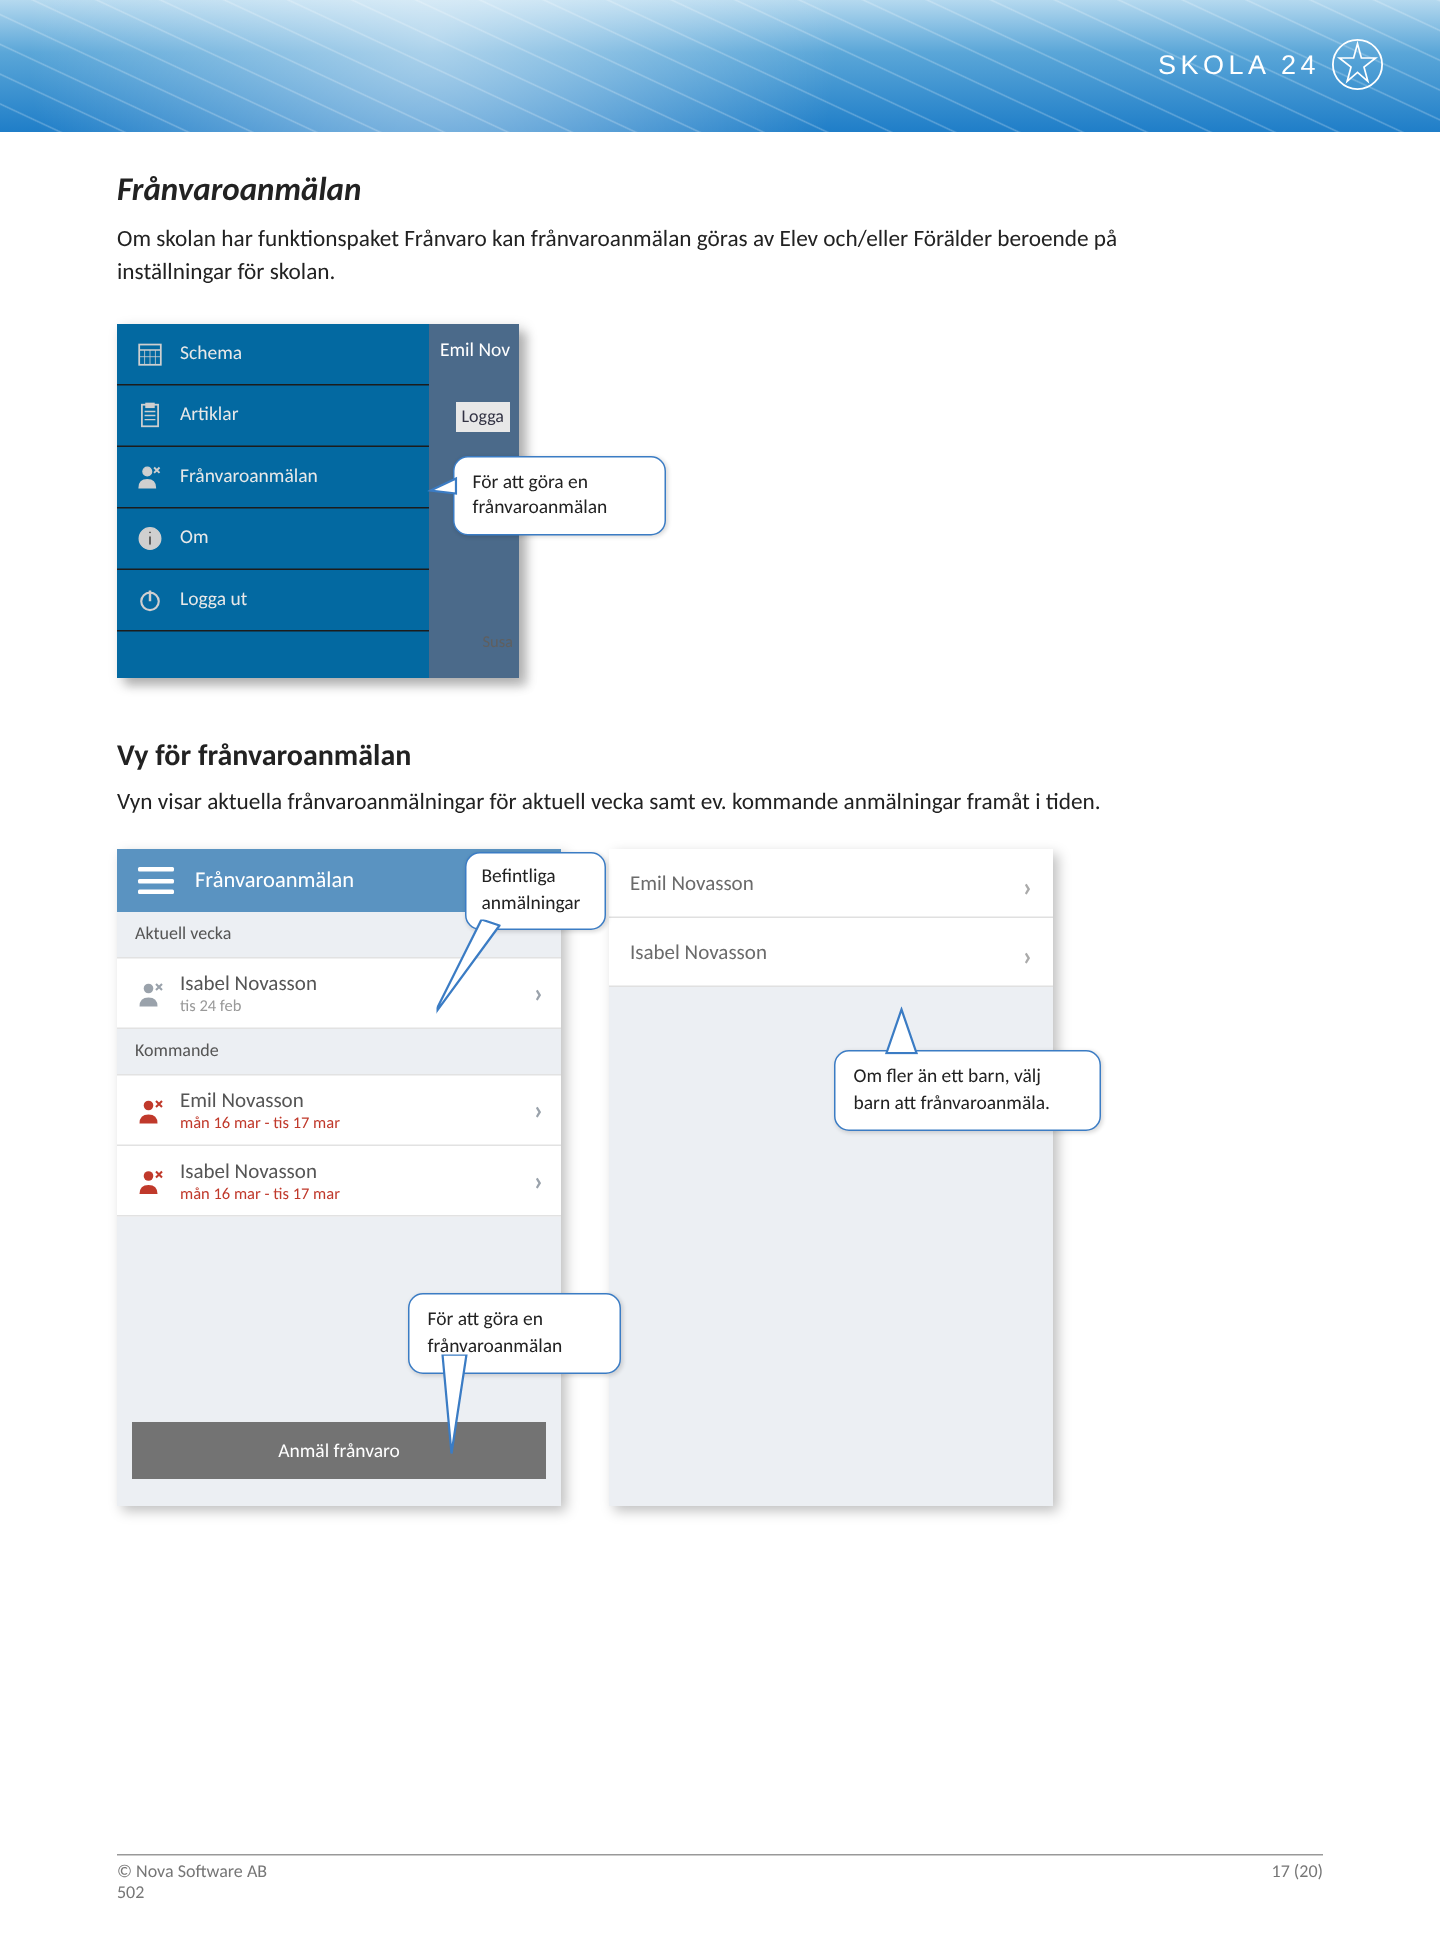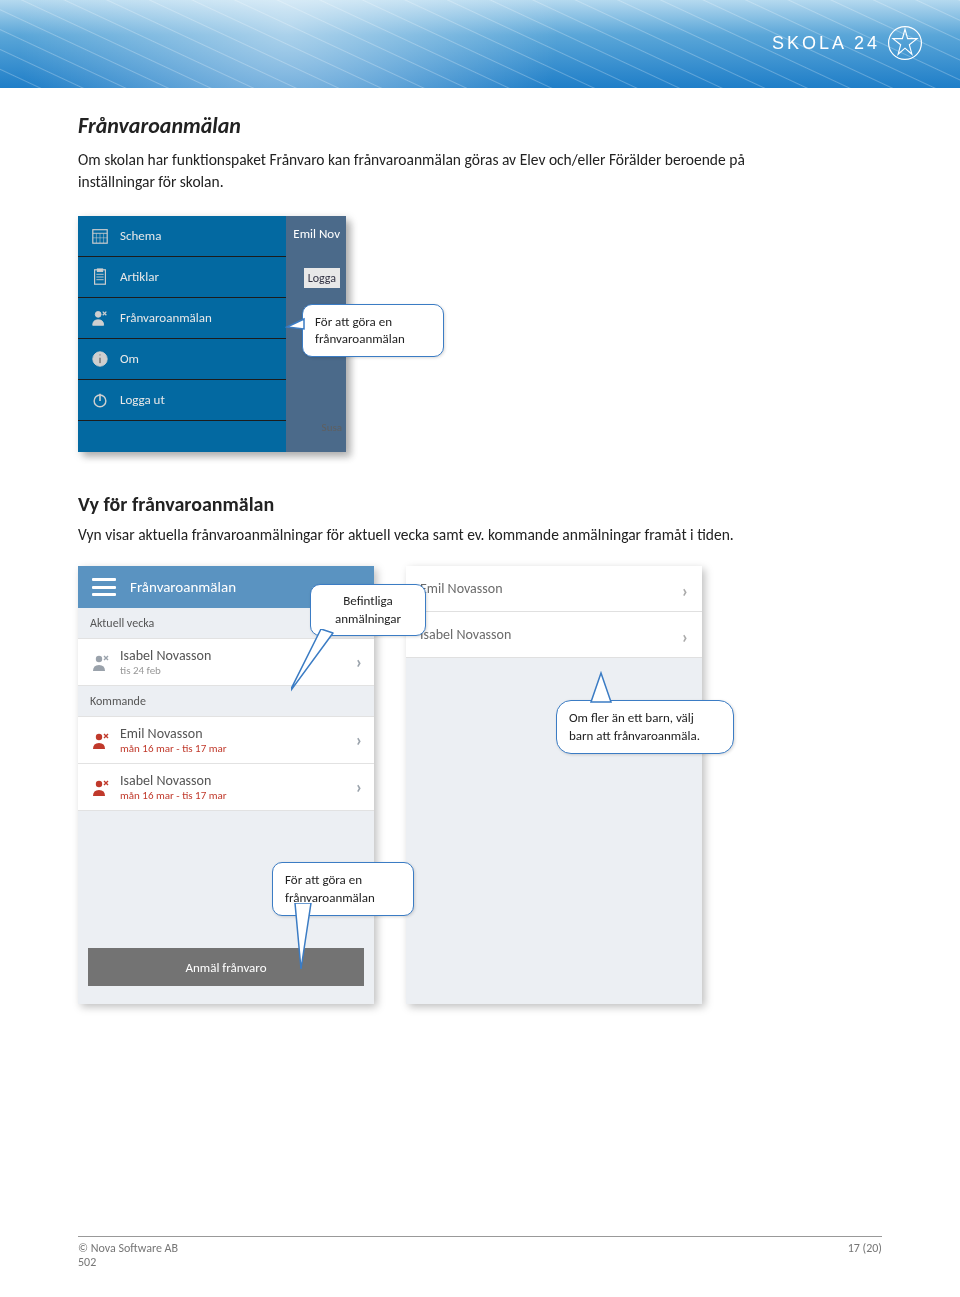--- a/index.html
+++ b/index.html
@@ -225,28 +225,28 @@
       <div class="plain-item">
         <span>Emil Novasson</span>
         <span class="chev">›</span>
       </div>
       <div class="plain-item">
         <span>Isabel Novasson</span>
         <span class="chev">›</span>
       </div>
     </div>
 
-    <div class="callout" style="left:232px; top:18px; width:116px; padding:7px 10px;text-align:center;">
+    <div class="callout" style="left:232px; top:2px; width:94px; padding:7px 10px;">
       <span>Befintliga anmälningar</span>
       <svg style="position:absolute; left:-20px; top:44px;" width="60" height="70">
           <path d="M30 0 L-2 64 L42 4 Z" fill="#fff" stroke="#3b7cc4" stroke-width="1.5" stroke-linejoin="round"></path>
         </svg>
     </div>
 
-    <div class="callout" style="left:478px; top:134px; width:178px;border-radius:15px;">
+    <div class="callout" style="left:478px; top:134px; width:178px;">
       <span>Om fler än ett barn, välj barn att frånvaroanmäla.</span>
       <svg style="position:absolute; left:28px; top:-30px;" width="40" height="32">
           <path d="M6 31 L16 2 L26 31 Z" fill="#fff" stroke="#3b7cc4" stroke-width="1.5"></path>
         </svg>
     </div>
 
     <div class="callout" style="left:194px; top:296px; width:142px;">
       <span>För att göra en frånvaroanmälan</span>
       <svg style="position:absolute; left:14px; top:40px;" width="36" height="70">
           <path d="M8 0 L14 66 L24 0 Z" fill="#fff" stroke="#3b7cc4" stroke-width="1.5"></path>

